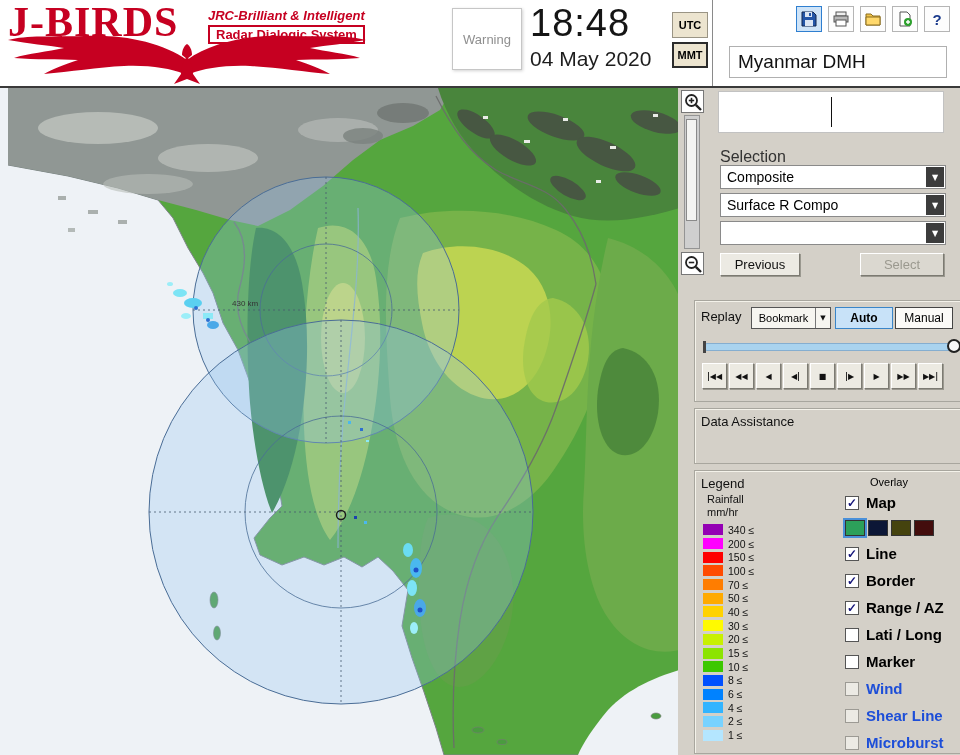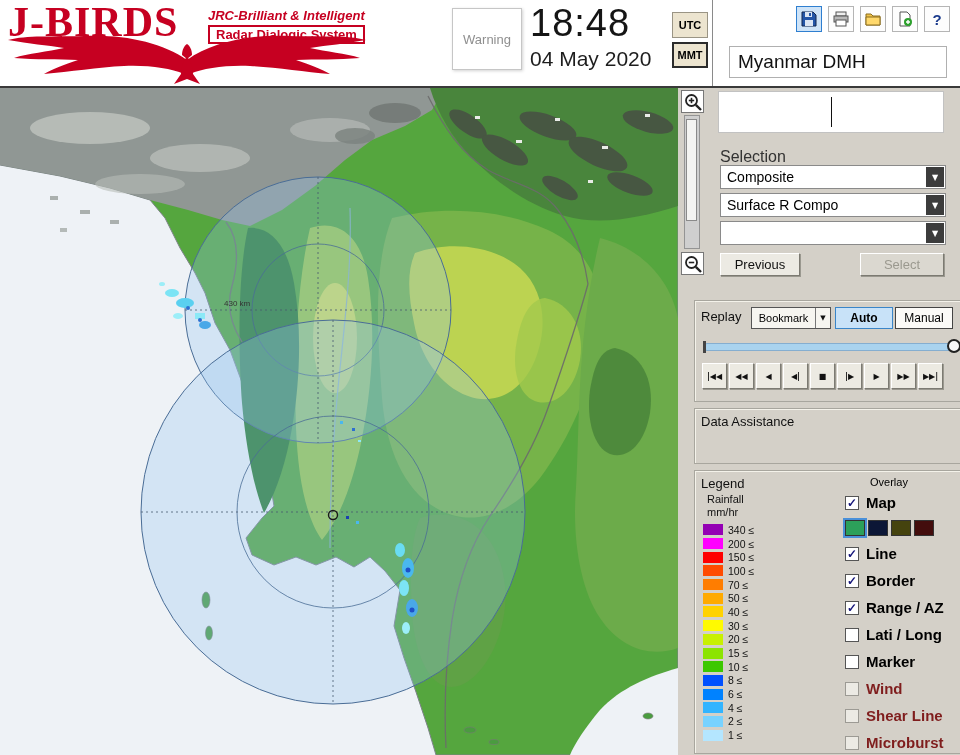--- a/index.html
+++ b/index.html
@@ -20,21 +20,21 @@
   .tz-btn{display:block;width:36px;height:26px;margin-bottom:4px;background:#ece4cf;border:1px solid #9a9484;font-size:11px;font-weight:bold;padding:0;cursor:pointer;}
   .tz-btn.selected{border:2px solid #2b2b2b;}
   .header-right{position:absolute;left:712px;top:0;width:248px;height:86px;background:#fff;border-left:1px solid #8a8a8a;box-sizing:border-box;}
   .toolbar{position:absolute;right:10px;top:6px;display:flex;gap:6px;}
   .tool-btn{width:26px;height:26px;background:#fdfdfd;border:1px solid #b5b5b5;display:flex;align-items:center;justify-content:center;padding:0;cursor:pointer;}
   .tool-btn.selected{background:#cfe4f8;border:1px solid #2f7fd0;}
   .help-glyph{font-size:15px;font-weight:bold;color:#1a3a8c;}
   .station-box{position:absolute;left:16px;top:46px;width:218px;height:32px;background:#fff;border:1px solid #b0b0b0;
                font-size:19px;line-height:30px;padding-left:8px;box-sizing:border-box;color:#111;}
   
-  .map-wrap{position:absolute;left:0;top:88px;width:678px;height:667px;background:#eef2f6;border-right:1px solid #555;box-sizing:border-box;}
+  .map-wrap{position:absolute;left:0;top:88px;width:678px;height:667px;background:#eef2f6;border-right:1px solid #555;box-sizing:border-box;padding-left:8px;}
   
   .sidebar{position:absolute;left:678px;top:88px;width:282px;height:667px;background:#d4d0c8;}
   .zoom-btn{position:absolute;left:3px;width:23px;height:23px;background:#fff;border:1px solid #777;padding:0;cursor:pointer;display:flex;align-items:center;justify-content:center;}
   .zoom-in{top:2px;} .zoom-out{top:164px;}
   .v-scroll{position:absolute;left:6px;top:27px;width:16px;height:134px;background:#cfcfcf;border:1px solid #949494;box-sizing:border-box;}
   .v-thumb{position:absolute;left:1px;top:3px;width:11px;height:102px;background:#f4f4f2;border:1px solid #8a8a8a;box-sizing:border-box;}
   .query-box{position:absolute;left:40px;top:3px;width:226px;height:42px;background:#fff;border:1px solid #c2c2c2;box-sizing:border-box;}
   .caret{position:absolute;left:112px;top:5px;width:1px;height:30px;background:#111;}
   .selection-label{position:absolute;left:42px;top:60px;font-size:16px;color:#333;}
   .combo{position:absolute;left:42px;width:226px;height:24px;background:#fff;border:1px solid #8a8a8a;box-sizing:border-box;}
@@ -77,21 +77,21 @@
   .legend-row{display:flex;align-items:center;height:13.7px;}
   .legend-swatch{width:20px;height:11px;margin-right:5px;flex:0 0 auto;}
   .legend-value{font-size:10.5px;color:#111;white-space:nowrap;}
   #overlay-list{position:absolute;left:150px;top:18px;width:122px;}
   .overlay-row{display:flex;align-items:center;height:27px;cursor:pointer;}
   .checkbox{width:14px;height:14px;background:#fff;border:1px solid #555;margin-right:7px;flex:0 0 auto;
             font-size:12px;line-height:12px;text-align:center;color:#15157a;font-weight:bold;box-sizing:border-box;}
   .checkbox.checked::after{content:"✓";}
   .checkbox.cb-disabled{background:#eceae4;border-color:#9c9a94;}
   .overlay-text{font-size:15px;font-weight:bold;color:#000;white-space:nowrap;}
-  .overlay-row.disabled .overlay-text{color:#7f1d1d;}
+  .overlay-row.disabled .overlay-text{color:#1d4ed8;}
   .swatch-row{display:flex;align-items:center;height:24px;gap:3px;}
   .map-swatch{width:20px;height:16px;border:1px solid #333;box-sizing:border-box;cursor:pointer;}
   .map-swatch.selected{outline:2px solid #4a90d9;}
 </style>
 </head>
 <body>
 
 <div class="screen">
 
   <header class="header">

